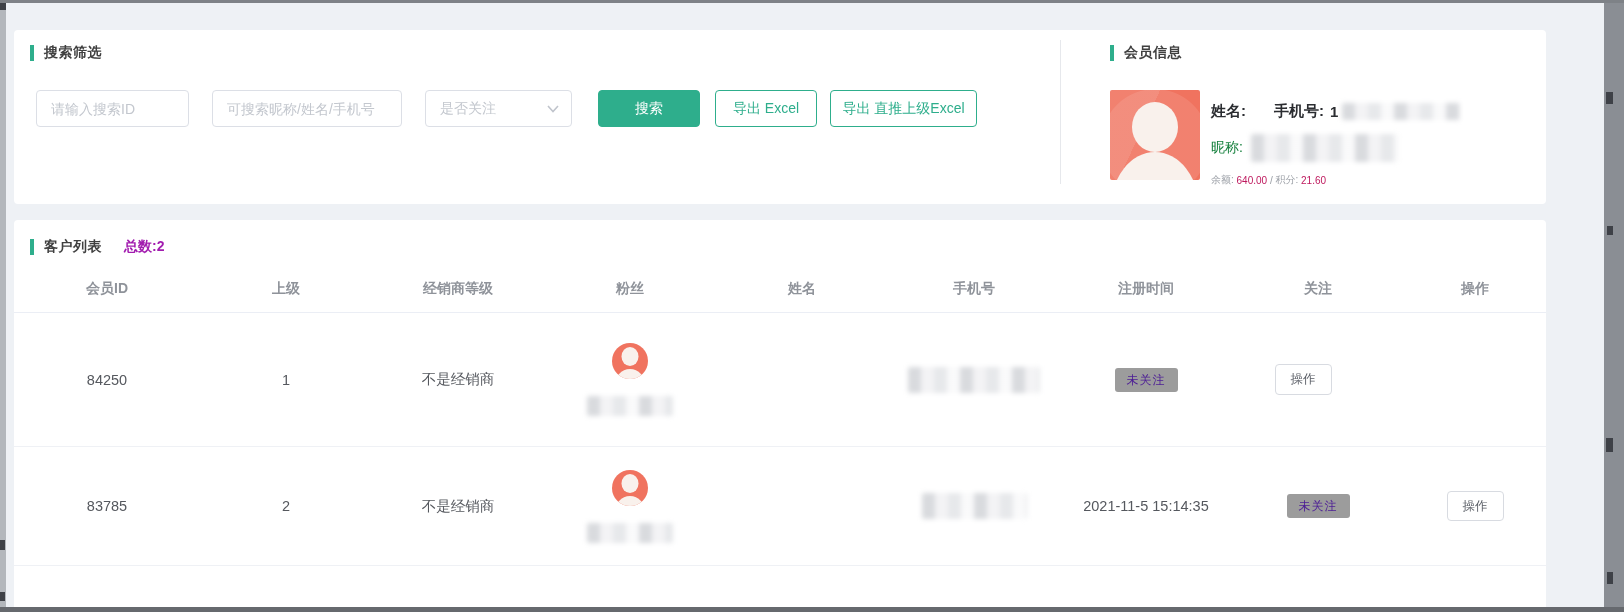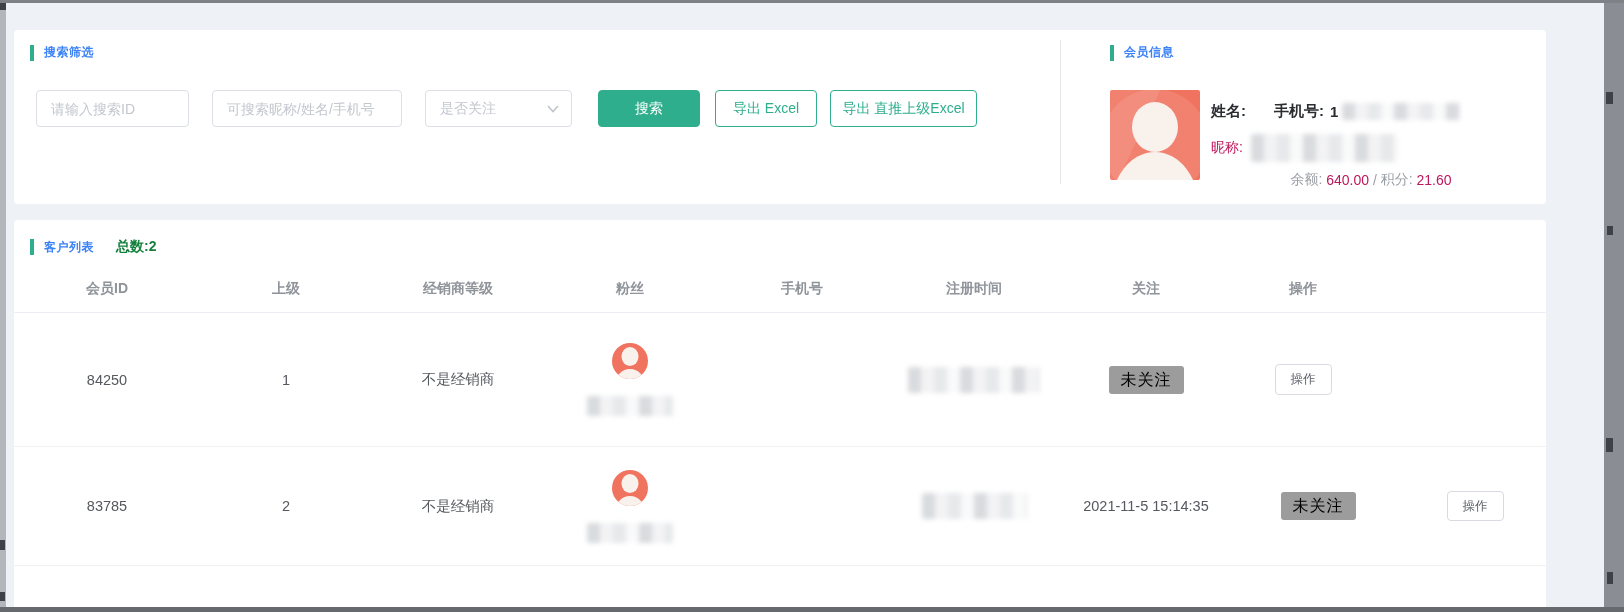--- a/index.html
+++ b/index.html
@@ -15,21 +15,21 @@
   .frame-right { position:absolute; right:0; top:0; width:20px; height:612px; background:#8a8e94; z-index:9; }
   .speck { position:absolute; background:#3e4147; }
   
   .page { position:absolute; left:6px; top:3px; right:20px; bottom:5px; background:#eef1f5; }
   .card { position:absolute; background:#ffffff; border-radius:4px; }
   .card-filter { left:8px; top:27px; width:1532px; height:174px; }
   .card-list { left:8px; top:217px; width:1532px; height:408px; }
 
   .section-title { position:absolute; display:flex; align-items:center; }
   .accent-bar { width:4px; height:16px; background:#2EAE8C; margin-right:10px; }
-  .title-text { font-size:12px; font-weight:bold; color:#3b82f6; letter-spacing:.5px; }
+  .title-text { font-size:14px; font-weight:bold; color:#404040; letter-spacing:.5px; }
 
   
   .filter-title { left:16px; top:14px; }
   .text-input {
     position:absolute; top:60px; height:37px; border:1px solid #dcdfe6; border-radius:4px;
     padding:0 14px; font-size:14px; color:#444; outline:none; background:#fff;
     font-family:inherit;
   }
   .text-input::placeholder { color:#c3c7ce; opacity:1; }
   .input-search-id { left:22px; width:153px; }
@@ -61,41 +61,41 @@
     background:linear-gradient(115deg, rgba(255,255,255,.10) 0 38%, rgba(255,255,255,0) 38%); }
   .person-head { position:absolute; left:50%; transform:translateX(-50%); background:#f9f1ec; border-radius:50%; }
   .person-shoulders { position:absolute; left:50%; transform:translateX(-50%); background:#f9f1ec;
     border-radius:50% 50% 0 0 / 100% 100% 0 0; }
   .avatar-square .person-head { top:12px; width:46px; height:50px; }
   .avatar-square .person-shoulders { bottom:-28px; width:88px; height:56px; }
 
   .member-lines { position:absolute; left:1197px; top:70px; width:320px; }
   .m-line { display:flex; align-items:center; }
   .m-line1 { height:22px; margin-bottom:11px; font-size:15px; font-weight:bold; color:#2b2d31; }
-  .m-line2 { height:30px; margin-bottom:6px; font-size:14px; color:#be185d; }
-  .m-line3 { height:22px; font-size:14px; color:#9a9ea5;justify-content:center; }
+  .m-line2 { height:30px; margin-bottom:6px; font-size:14px; color:#15803d; }
+  .m-line3 { height:22px; font-size:10px; color:#9a9ea5; }
   .m-gap { width:28px; }
   .red { color:#be185d; }
   .phone-digit { font-weight:bold; color:#2b2d31; margin-left:6px; }
 
   
   .blur {
     border-radius:2px;
     background:
       repeating-linear-gradient(90deg, rgba(212,214,218,.85) 0 13px, rgba(243,243,245,.95) 13px 26px,
         rgba(226,228,231,.75) 26px 39px, rgba(250,250,251,.95) 39px 52px),
       #f4f5f6;
     filter: blur(2.5px);
   }
   .blur-phone-member { width:118px; height:17px; margin-left:4px; }
   .blur-nickname { width:148px; height:28px; margin-left:8px; }
 
   
   .list-title { left:16px; top:18px; }
-  .total-text { font-size:14px; font-weight:bold; color:#15803d; margin-left:22px; }
+  .total-text { font-size:14px; font-weight:bold; color:#a21caf; margin-left:22px; }
 
   .table { position:absolute; left:0; top:46px; width:1532px; }
   .trow { display:flex; width:100%; }
   .th, .td { display:flex; align-items:center; justify-content:center; }
   .c0 { width:186px; } .c1,.c2,.c3,.c4,.c5,.c6,.c7 { width:172px; } .c8 { width:142px; }
   .thead { height:47px; border-bottom:1px solid #ebeef5; }
   .th { font-size:14px; font-weight:bold; color:#8f939a; }
   .data-row { border-bottom:1px solid #eff1f5; }
   .row-0 { height:134px; }
   .row-1 { height:119px; }
@@ -103,21 +103,21 @@
 
   .fans-cell { flex-direction:column; justify-content:center; }
   .avatar-circle { width:36px; height:36px; border-radius:50%; background:#f0735f; position:relative; overflow:hidden; }
   .avatar-circle .person-head { top:4px; width:17px; height:19px; }
   .avatar-circle .person-shoulders { bottom:-7px; width:31px; height:17px; }
   .blur-fan { width:86px; height:20px; margin-top:17px; }
   .blur-phone-1 { width:132px; height:26px; }
   .blur-phone-2 { width:105px; height:26px; }
 
   .badge {
-    background:#9c9c9c; color:#000000; font-size:16px; padding:6px 12px; border-radius:3px;
+    background:#9c9c9c; color:#4c1d95; font-size:12px; padding:6px 12px; border-radius:3px;
     line-height:1; letter-spacing:1px;
   }
   .btn-op {
     background:#fff; border:1px solid #d8dbe1; border-radius:4px; color:#5a5e66;
     font-size:12.5px; padding:8px 15px; cursor:pointer; line-height:1; font-family:inherit;
   }
 </style>
 </head>
 <body>
 
@@ -202,20 +202,21 @@
       <span class="total-text">总数:2</span>
     </div>
 
     <div class="table">
 
       <div class="trow thead">
         <div class="th c0">会员ID</div>
         <div class="th c1">上级</div>
         <div class="th c2">经销商等级</div>
         <div class="th c3">粉丝</div>
+        <div class="th c4">姓名</div>
         <div class="th c5">手机号</div>
         <div class="th c6">注册时间</div>
         <div class="th c7">关注</div>
         <div class="th c8">操作</div>
       </div>
 
       <div class="trow data-row row-0">
         <div class="td c0">84250</div>
         <div class="td c1">1</div>
         <div class="td c2">不是经销商</div>

